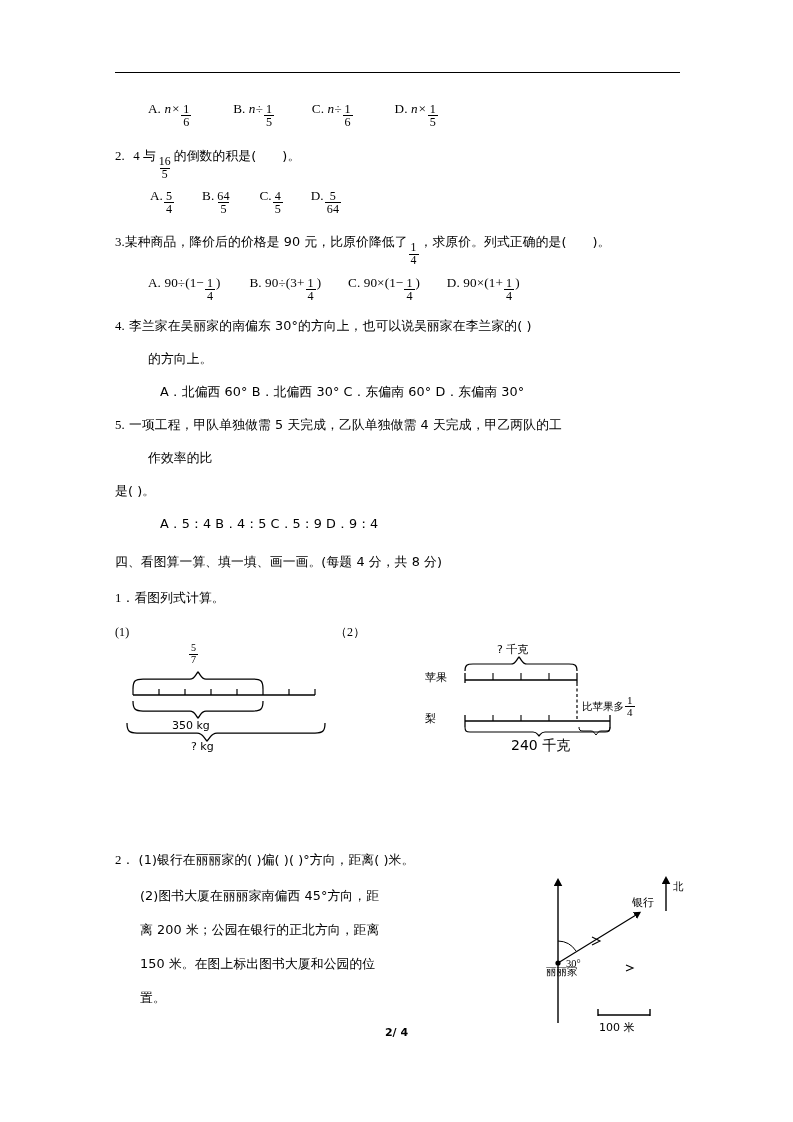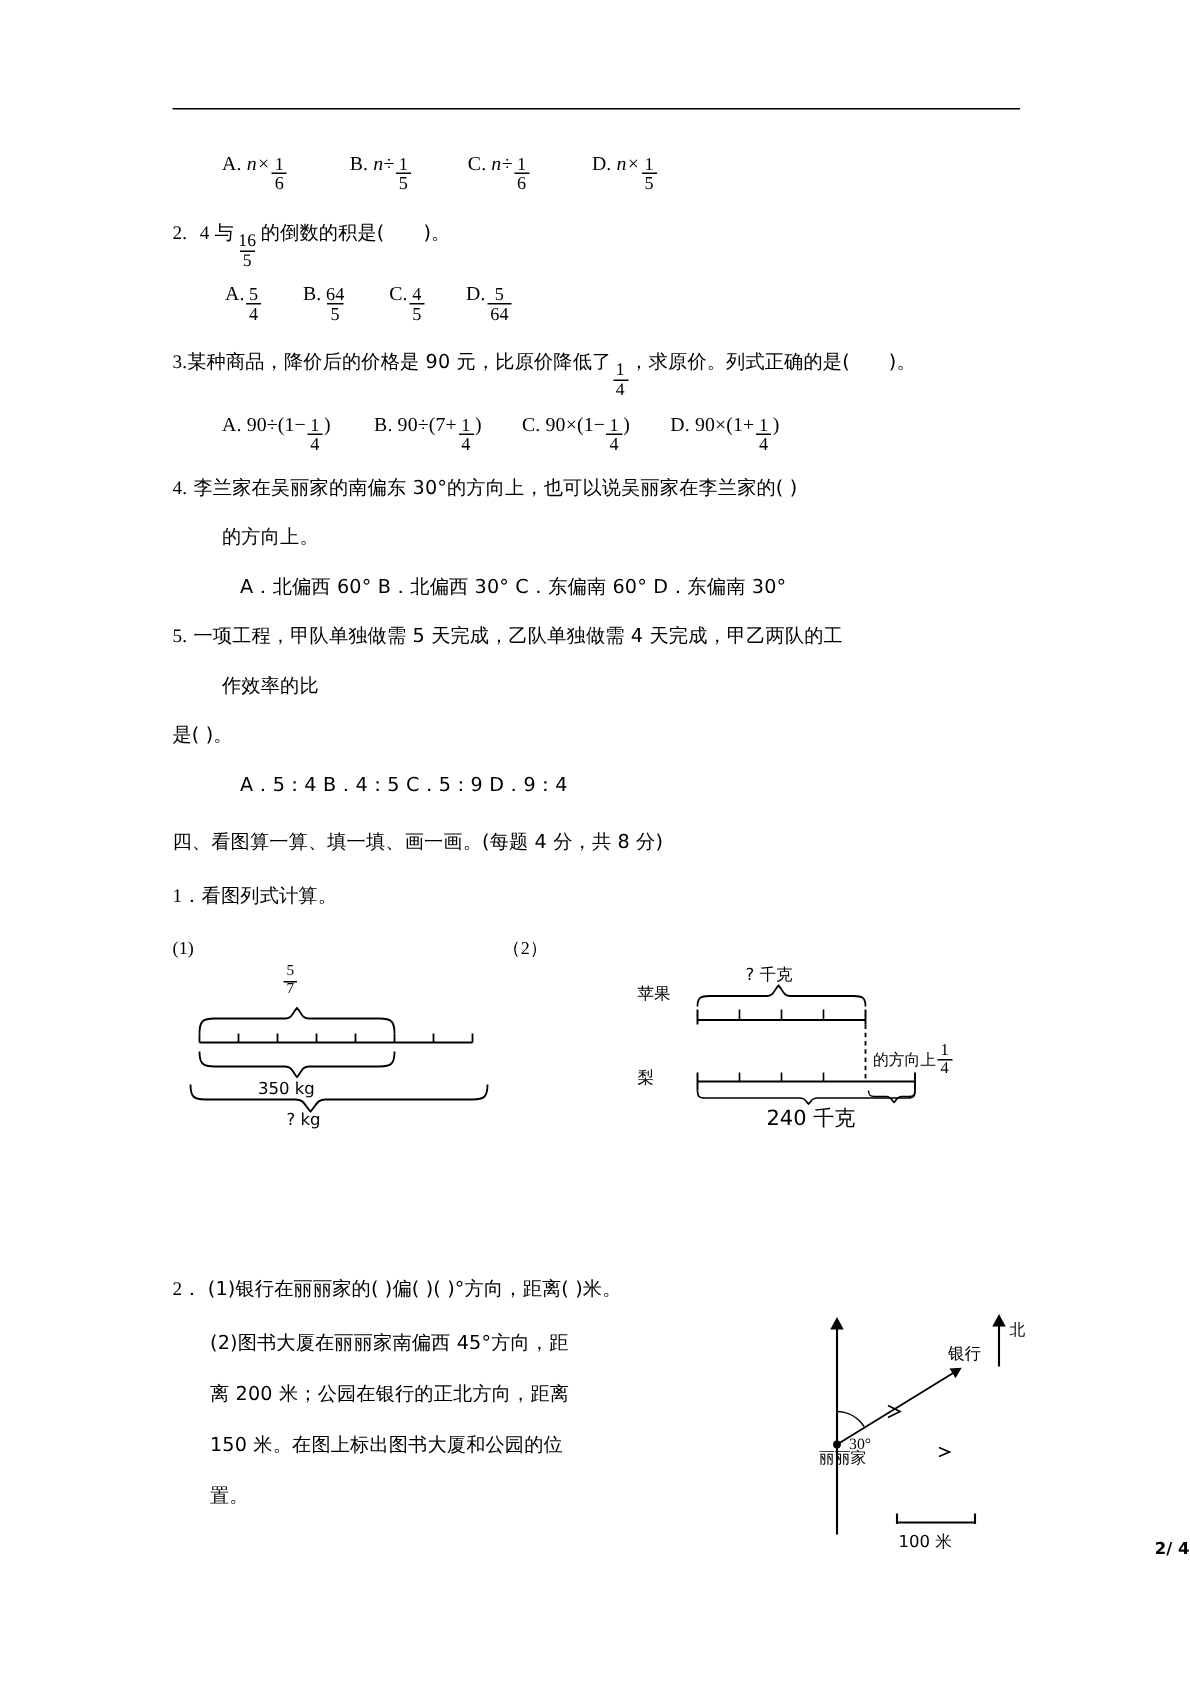--- a/index.html
+++ b/index.html
@@ -67,21 +67,21 @@
   .dlabel-serif {
     position: absolute;
     font-family: "Liberation Serif", "DejaVu Serif", serif;
     font-size: 11px;
     white-space: nowrap;
   }
 
   .footer {
     position: absolute;
     left: 0; right: 0;
-    text-align: right;
+    text-align: center;
     font-family: "DejaVu Sans", "Liberation Sans", sans-serif;
     font-weight: bold;
     font-size: 11px;
   }
 </style>
 </head>
 <body>
 
 <div id="page">
 
@@ -172,21 +172,21 @@
 
   <div class="txt serif" style="left:148px; top:275px;">
     <span class="opt">
       <span>A.</span>&nbsp;<span>90÷(1−</span><span class="frac">
           <span class="num">1</span>
           <span class="den">4</span>
         </span><span>)</span>
     </span>
     <span style="display:inline-block;width:22px"></span>
     <span class="opt">
-      <span>B.</span>&nbsp;<span>90÷(7+</span><span class="frac">
+      <span>B.</span>&nbsp;<span>90÷(3+</span><span class="frac">
           <span class="num">1</span>
           <span class="den">4</span>
         </span><span>)</span>
     </span>
     <span style="display:inline-block;width:20px"></span>
     <span class="opt">
       <span>C.</span>&nbsp;<span>90×(1−</span><span class="frac">
           <span class="num">1</span>
           <span class="den">4</span>
         </span><span>)</span>
@@ -270,26 +270,26 @@
       <line x1="40" y1="70" x2="40" y2="82" stroke="#000" stroke-width="1.3"></line>
       <line x1="68" y1="70" x2="68" y2="76" stroke="#000" stroke-width="1.1"></line>
       <line x1="96" y1="70" x2="96" y2="76" stroke="#000" stroke-width="1.1"></line>
       <line x1="124" y1="70" x2="124" y2="76" stroke="#000" stroke-width="1.1"></line>
       <line x1="185" y1="70" x2="185" y2="82" stroke="#000" stroke-width="1.3"></line>
 
       <path d="M40,82 C40,86 41,87 45,87 L108,87 C112,87 112,89 114,91 C116,89 116,87 120,87 L180,87 C184,87 185,86 185,82" fill="none" stroke="#000" stroke-width="1.1"></path>
 
       <path d="M154,82 C154,85 155,86 158,86 L166,86 C169,86 169,88 171,90 C173,88 173,86 176,86 L181,86 C184,86 185,85 185,82" fill="none" stroke="#000" stroke-width="1"></path>
     </svg>
-    <div class="dlabel" style="left:0px; top:10px; font-size:11px;">苹果</div>
+    <div class="dlabel" style="left:0px; top:25px; font-size:11px;">苹果</div>
     <div class="dlabel" style="left:0px; top:66px; font-size:11px;">梨</div>
     <div class="dlabel" style="left:72px; top:-3px; font-size:11px;">? 千克</div>
     <div class="dlabel" style="left:86px; top:92px; font-size:14px;">240 千克</div>
     <div class="dlabel" style="left:157px; top:50px; font-size:10.5px; display:flex; align-items:center;">
-      <span>的方向上</span>
+      <span>比苹果多</span>
         <span class="frac serif" style="font-size:11px;">
           <span class="num">1</span>
           <span class="den">4</span>
         </span>
     </div>
   </div>
 
   <div class="txt cn" style="left:115px; top:852px;">
     <span class="serif">2．</span>&nbsp;<span>(1)银行在丽丽家的(      )偏(      )(      )°方向，距离(      )米。</span>
   </div>

